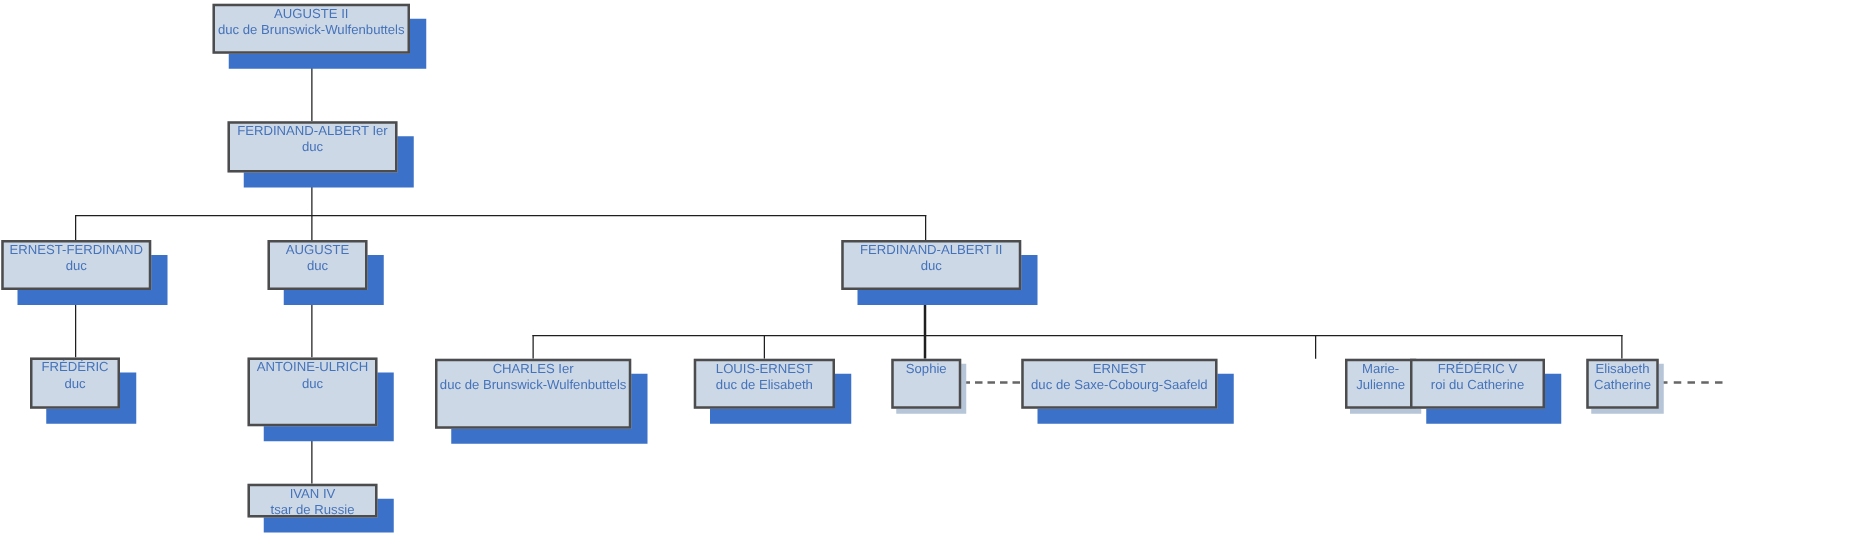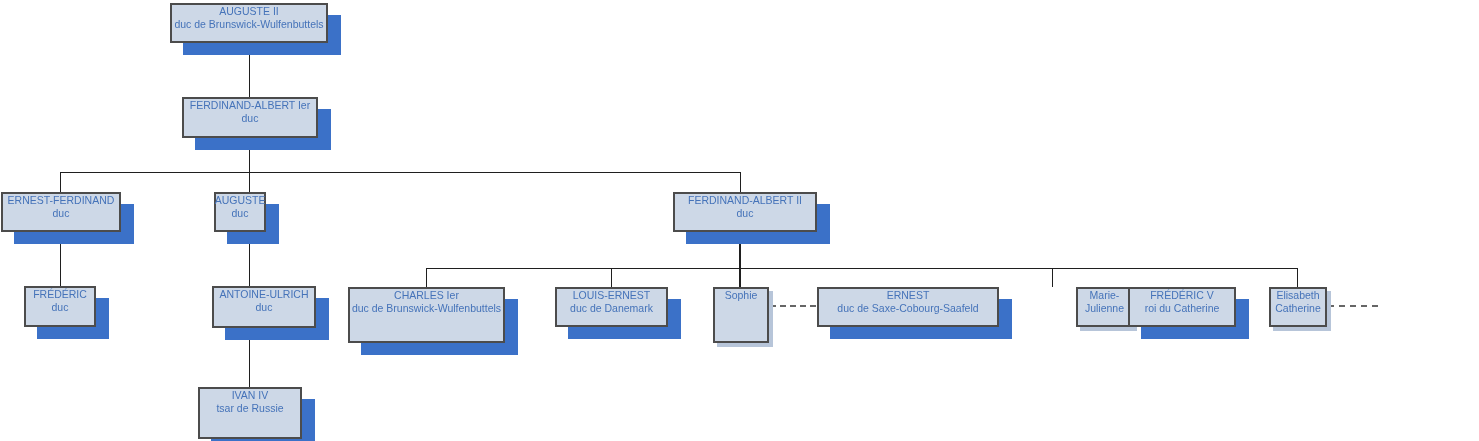--- a/index.html
+++ b/index.html
@@ -83,21 +83,21 @@
   </div>
 
   <div class="node main" style="left:1px;top:192px;width:120px;height:40px">
     <div class="shadow"></div>
     <div class="face">
       <div class="nm">ERNEST-FERDINAND</div>
       <div class="sub">duc</div>
     </div>
   </div>
 
-  <div class="node main" style="left:214px;top:192px;width:52px;height:40px">
+  <div class="node main" style="left:214px;top:192px;width:80px;height:40px">
     <div class="shadow"></div>
     <div class="face">
       <div class="nm">AUGUSTE</div>
       <div class="sub">duc</div>
     </div>
   </div>
 
   <div class="node main" style="left:673px;top:192px;width:144px;height:40px">
     <div class="shadow"></div>
     <div class="face">
@@ -107,60 +107,60 @@
   </div>
 
   <div class="node main" style="left:24px;top:286px;width:72px;height:41px">
     <div class="shadow"></div>
     <div class="face">
       <div class="nm">FRÉDÉRIC</div>
       <div class="sub">duc</div>
     </div>
   </div>
 
-  <div class="node main" style="left:212px;top:286px;width:104px;height:42px">
+  <div class="node main" style="left:198px;top:286px;width:104px;height:55px">
     <div class="shadow"></div>
     <div class="face">
       <div class="nm">ANTOINE-ULRICH</div>
       <div class="sub">duc</div>
     </div>
   </div>
 
-  <div class="node main" style="left:198px;top:387px;width:104px;height:52px">
+  <div class="node main" style="left:198px;top:387px;width:104px;height:27px">
     <div class="shadow"></div>
     <div class="face">
       <div class="nm">IVAN IV</div>
       <div class="sub">tsar de Russie</div>
     </div>
   </div>
 
   <div class="node main" style="left:348px;top:287px;width:157px;height:56px">
     <div class="shadow"></div>
     <div class="face">
       <div class="nm">CHARLES Ier</div>
       <div class="sub">duc de Brunswick-Wulfenbuttels</div>
     </div>
   </div>
 
   <div class="node main" style="left:555px;top:287px;width:113px;height:40px">
     <div class="shadow"></div>
     <div class="face">
       <div class="nm">LOUIS-ERNEST</div>
-      <div class="sub">duc de Danemark</div>
+      <div class="sub">duc de Elisabeth</div>
     </div>
   </div>
 
-  <div class="node spouse" style="left:713px;top:287px;width:56px;height:56px">
+  <div class="node spouse" style="left:713px;top:287px;width:56px;height:40px">
     <div class="shadow"></div>
     <div class="face">
       <div class="nm">Sophie</div>
     </div>
   </div>
 
-  <div class="node main" style="left:817px;top:287px;width:182px;height:40px">
+  <div class="node main" style="left:817px;top:287px;width:157px;height:40px">
     <div class="shadow"></div>
     <div class="face">
       <div class="nm">ERNEST</div>
       <div class="sub">duc de Saxe-Cobourg-Saafeld</div>
     </div>
   </div>
 
   <div class="node spouse" style="left:1076px;top:287px;width:57px;height:40px">
     <div class="shadow"></div>
     <div class="face">

